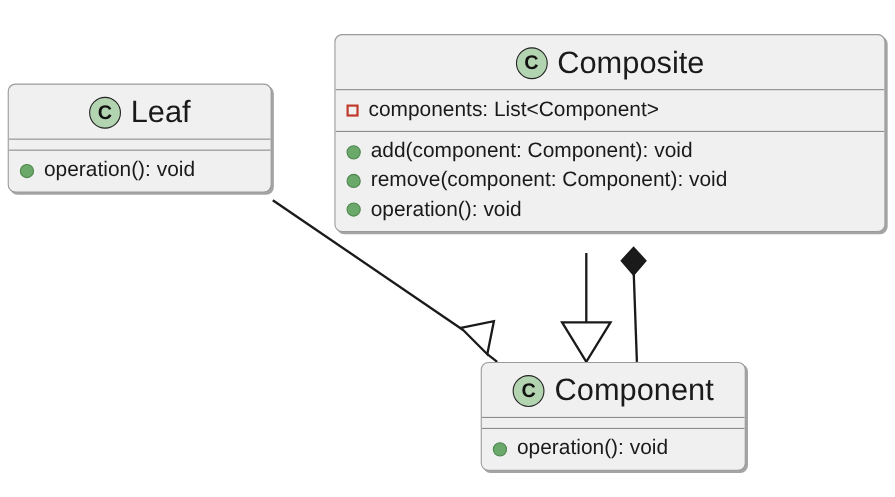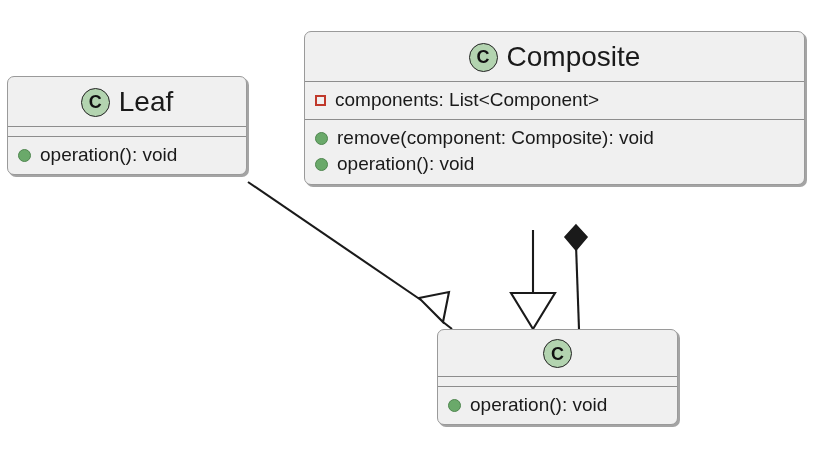--- a/index.html
+++ b/index.html
@@ -146,32 +146,37 @@
     </div>
     <div class="compartment">
       <div class="member">
         <span class="icon-field"></span>
         <span>components: List&lt;Component&gt;</span>
       </div>
     </div>
     <div class="compartment">
       <div class="member">
         <span class="icon-method"></span>
-        <span>remove(component: Composite): void</span>
+        <span>add(component: Component): void</span>
+      </div>
+      <div class="member">
+        <span class="icon-method"></span>
+        <span>remove(component: Component): void</span>
       </div>
       <div class="member">
         <span class="icon-method"></span>
         <span>operation(): void</span>
       </div>
     </div>
   </div>
 
   <div class="uml-class" id="class-component" style="left:437px; top:329px; width:241px;">
     <div class="class-header">
       <span class="icon-class">C</span>
+      <span class="class-name">Component</span>
     </div>
     <div class="compartment empty"></div>
     <div class="compartment">
       <div class="member">
         <span class="icon-method"></span>
         <span>operation(): void</span>
       </div>
     </div>
   </div>
 

